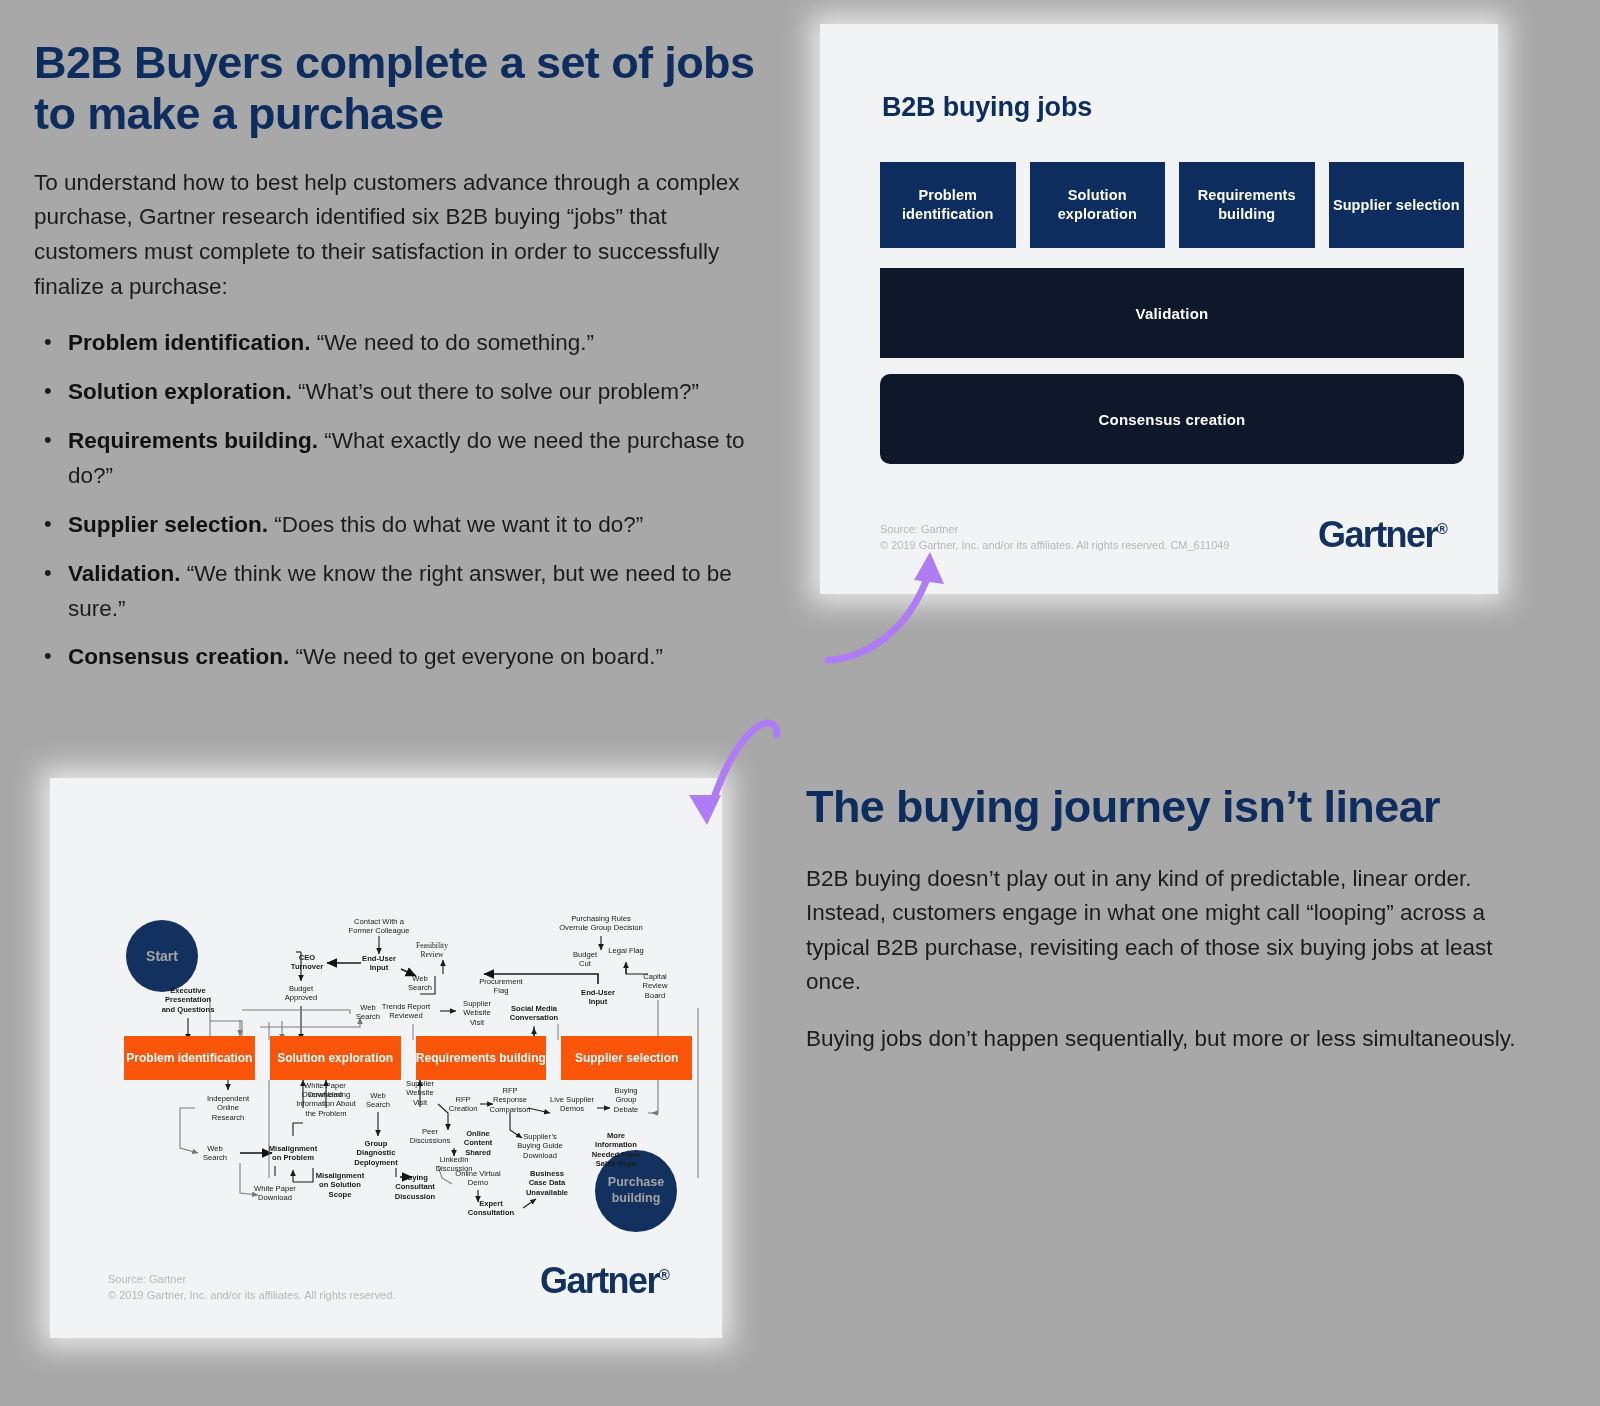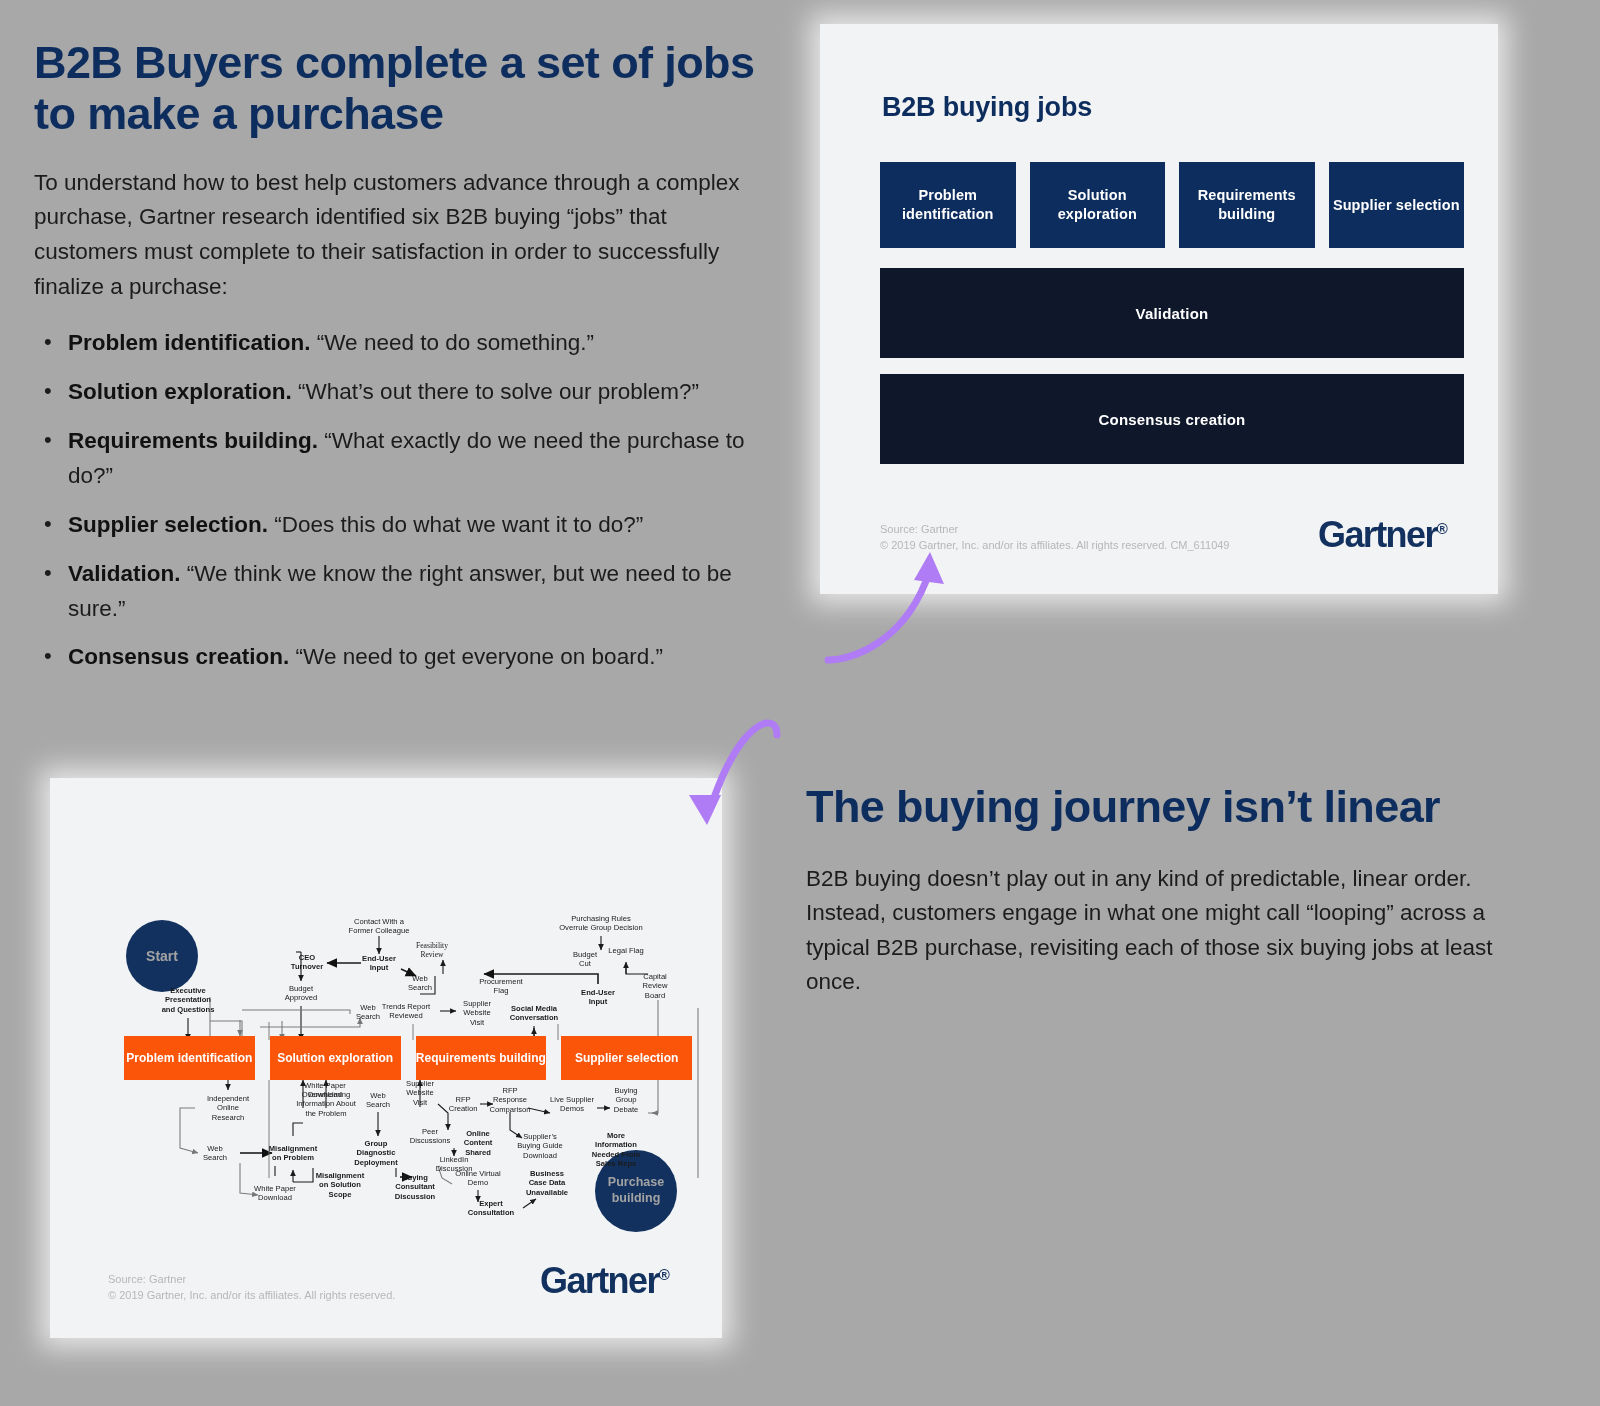--- a/index.html
+++ b/index.html
@@ -59,21 +59,21 @@
     flex: 1; height: 86px; background: #0d2d5e; color: #fff;
     display: flex; align-items: center; justify-content: center; text-align: center;
     font-size: 14.5px; font-weight: 700; line-height: 1.28; letter-spacing: 0.1px;
   }
   .wide-box {
     position: absolute; left: 60px; width: 584px; height: 90px;
     background: #0f172a; color: #fff; display: flex; align-items: center;
     justify-content: center; font-size: 15px; font-weight: 700; letter-spacing: .2px;
   }
   #validation-box { top: 244px; }
-  #consensus-box { top: 350px; }
+  #consensus-box { top: 350px; border-radius: 10px; }
 
   .source-note {
     position: absolute; font-size: 11px; line-height: 1.42; color: #b5b7ba;
   }
   .gartner-logo {
     position: absolute; font-size: 36px; font-weight: 800; color: #12315f;
     letter-spacing: -1.6px;
   }
   .gartner-logo .reg { font-size: 15px; vertical-align: super; letter-spacing: 0; }
 
@@ -338,20 +338,21 @@
     </div>
 
     <div class="gartner-logo" style="left:490px;top:482px;">
       <span>Gartner</span><span class="reg">®</span>
     </div>
   </div>
 
   <div class="journey-block">
     <h2 class="headline2">The buying journey isn’t linear</h2>
     <p class="body-para">B2B buying doesn’t play out in any kind of predictable, linear order. Instead, customers engage in what one might call “looping” across a typical B2B purchase, revisiting each of those six buying jobs at least once.</p>
+    <p class="body-para">Buying jobs don’t happen sequentially, but more or less simultaneously.</p>
   </div>
 
   <svg class="arrow-svg" style="left:810px;top:548px;width:150px;height:130px;" viewBox="0 0 150 130">
     <path d="M18,112 C40,112 96,96 120,22" stroke="#b07cf5" stroke-width="7" fill="none" stroke-linecap="round"></path>
     <path d="M120,4 L134,36 L104,32 z" fill="#b07cf5"></path>
   </svg>
 
   <svg class="arrow-svg" style="left:655px;top:695px;width:140px;height:140px;" viewBox="0 0 140 140">
     <path d="M122,40 C122,16 88,24 60,100" stroke="#b07cf5" stroke-width="7" fill="none" stroke-linecap="round"></path>
     <path d="M52,130 L34,100 L66,100 z" fill="#b07cf5"></path>

